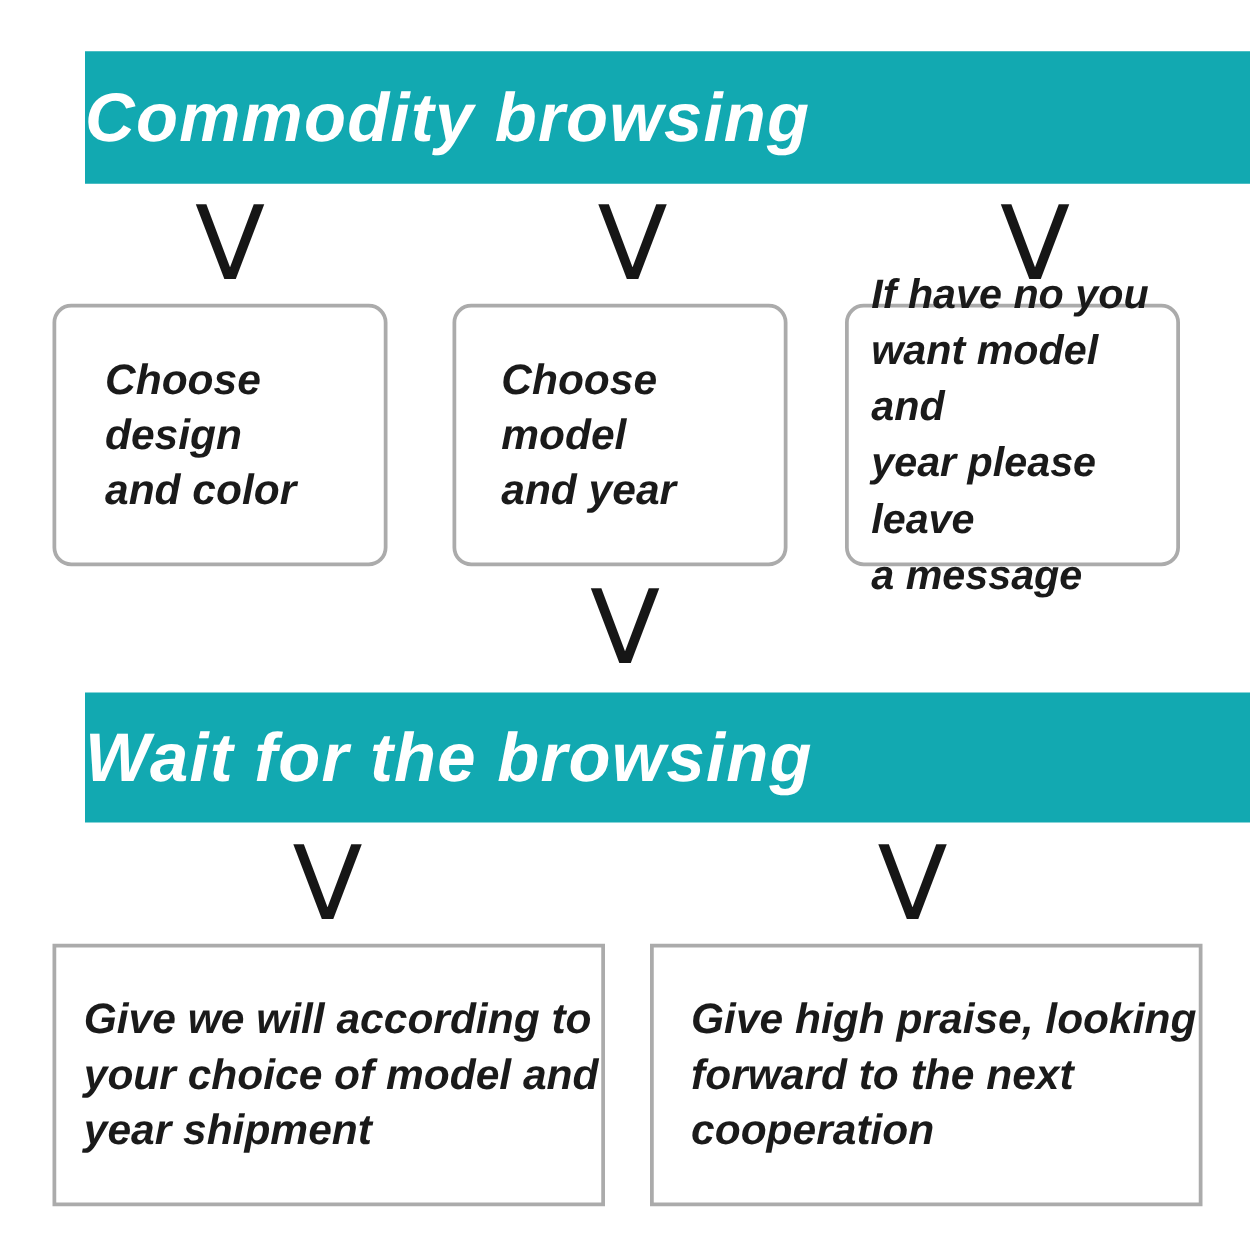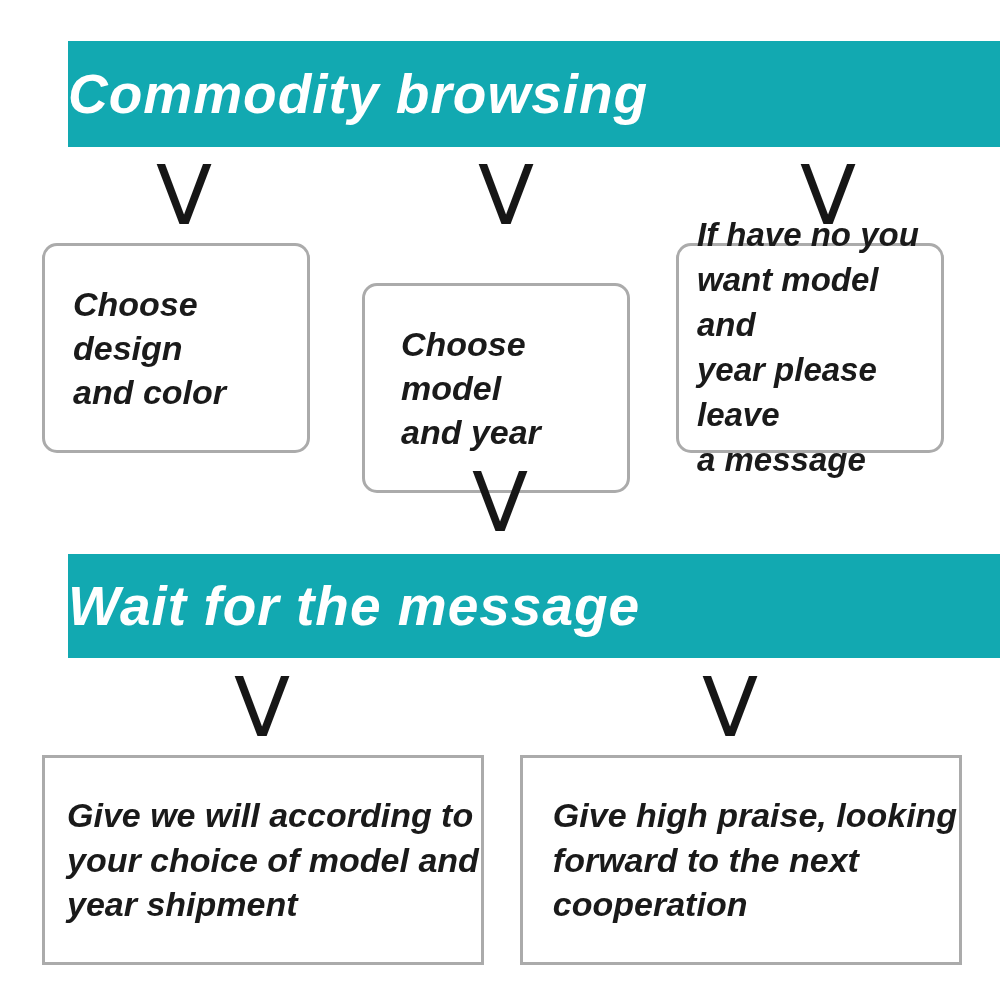--- a/index.html
+++ b/index.html
@@ -63,22 +63,22 @@
     color: var(--text-color, #1a1a1a);
     font-weight: bold;
     font-style: italic;
   }
   .box .txt {
     white-space: pre-line;
     font-size: 34px;
     line-height: 1.3;
   }
   .box--r1 { top: 243px; height: 210px; width: 268px; border-radius: 15px; }
-  .box--a  { left: 42px;  padding-left: 28px; }
-  .box--b  { left: 362px; padding-left: 36px; margin-top: 40px; }
+  .box--a  { left: 42px;  padding-left: 39px; }
+  .box--b  { left: 362px; padding-left: 36px; }
   .box--c  { left: 676px; padding-left: 18px; }
   .box--c .txt { font-size: 33px; line-height: 1.36; }
 
   .box--r2 { top: 755px; height: 210px; width: 442px; }
   .box--d  { left: 42px;  padding-left: 22px; }
   .box--e  { left: 520px; padding-left: 28px; justify-content: center; }
   .box--r2 .txt { font-size: 34px; line-height: 1.32; }
 </style>
 </head>
 <body>
@@ -102,21 +102,21 @@
 <div class="box box--r1 box--c">
   <span class="txt">If have no you
 want model and
 year please leave
 a message</span>
 </div>
 
 <span class="arrow arrow--mid">V</span>
 
 <div class="banner banner--mid">
-  <span>Wait for the message</span>
+  <span>Wait for the browsing</span>
 </div>
 
 <span class="arrow arrow--r2a">V</span>
 <span class="arrow arrow--r2b">V</span>
 
 <div class="box box--r2 box--d">
   <span class="txt">Give we will according to
 your choice of model and
 year shipment</span>
 </div>

